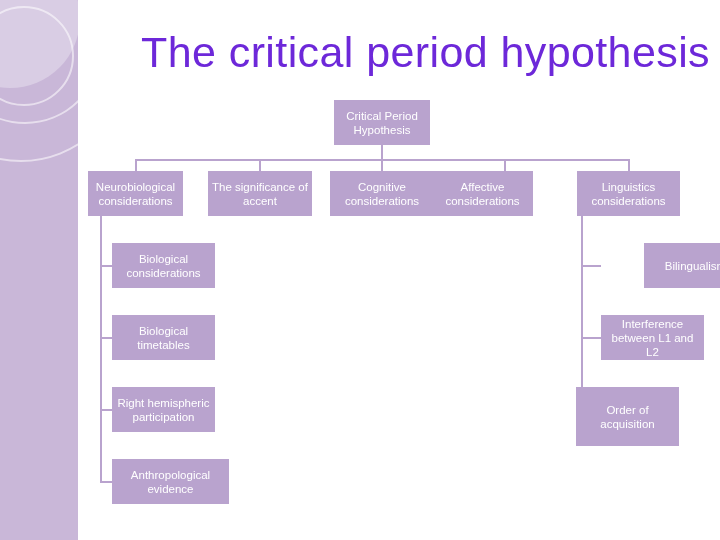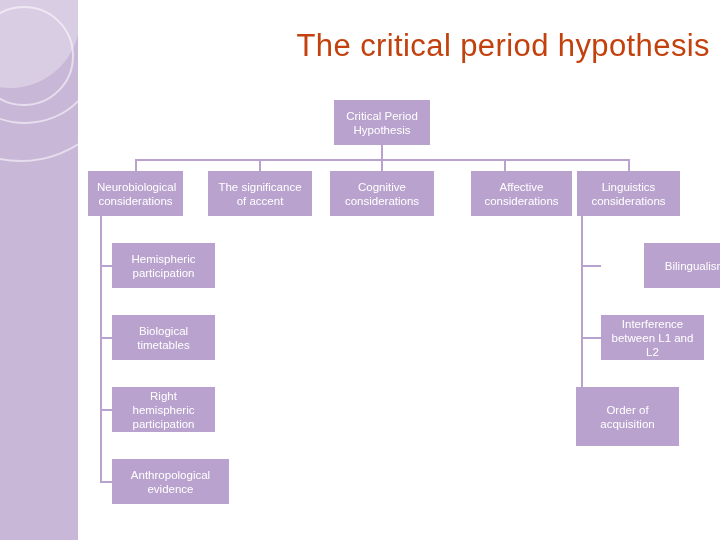--- a/index.html
+++ b/index.html
@@ -39,38 +39,38 @@
     background: #d9cde4;
   }
 
   
   #title {
     position: absolute;
     left: 100px;
     top: 28px;
     width: 610px;
     text-align: right;
-    font-size: 31px;
-    color: #c2410c;
+    font-size: 43px;
+    color: #6d28d9;
     letter-spacing: 0.4px;
     white-space: nowrap;
   }
 
   
   .box {
     position: absolute;
     background: #b9a3ce;
     color: #ffffff;
     font-size: 11.5px;
     line-height: 14px;
     display: flex;
     align-items: center;
     justify-content: center;
     text-align: center;
-    padding: 2px 9px;
+    padding: 2px 3px;
     box-sizing: border-box;
   }
   .box span { display: block; width: 100%; }
 
   
   .line {
     position: absolute;
     background: #b9a3ce;
   }
   .line.h { height: 2px; }
@@ -115,29 +115,29 @@
 
 <div class="box" style="left:88px; top:171px; width:95px; height:45px;">
   <span>Neurobiological considerations</span>
 </div>
 <div class="box" style="left:208px; top:171px; width:104px; height:45px;">
   <span>The significance of accent</span>
 </div>
 <div class="box" style="left:330px; top:171px; width:104px; height:45px;">
   <span>Cognitive considerations</span>
 </div>
-<div class="box" style="left:471px; top:171px; width:101px; height:45px;">
+<div class="box" style="left:432px; top:171px; width:101px; height:45px;">
   <span>Affective considerations</span>
 </div>
 <div class="box" style="left:577px; top:171px; width:103px; height:45px;text-align:center;">
   <span>Linguistics considerations</span>
 </div>
 
 <div class="box" style="left:112px; top:243px; width:103px; height:45px;">
-  <span>Hemispheric participation</span>
+  <span>Biological considerations</span>
 </div>
 <div class="box" style="left:112px; top:315px; width:103px; height:45px;">
   <span>Biological timetables</span>
 </div>
 <div class="box" style="left:112px; top:387px; width:103px; height:45px;">
   <span>Right hemispheric participation</span>
 </div>
 <div class="box" style="left:112px; top:459px; width:117px; height:45px;">
   <span>Anthropological evidence</span>
 </div>

